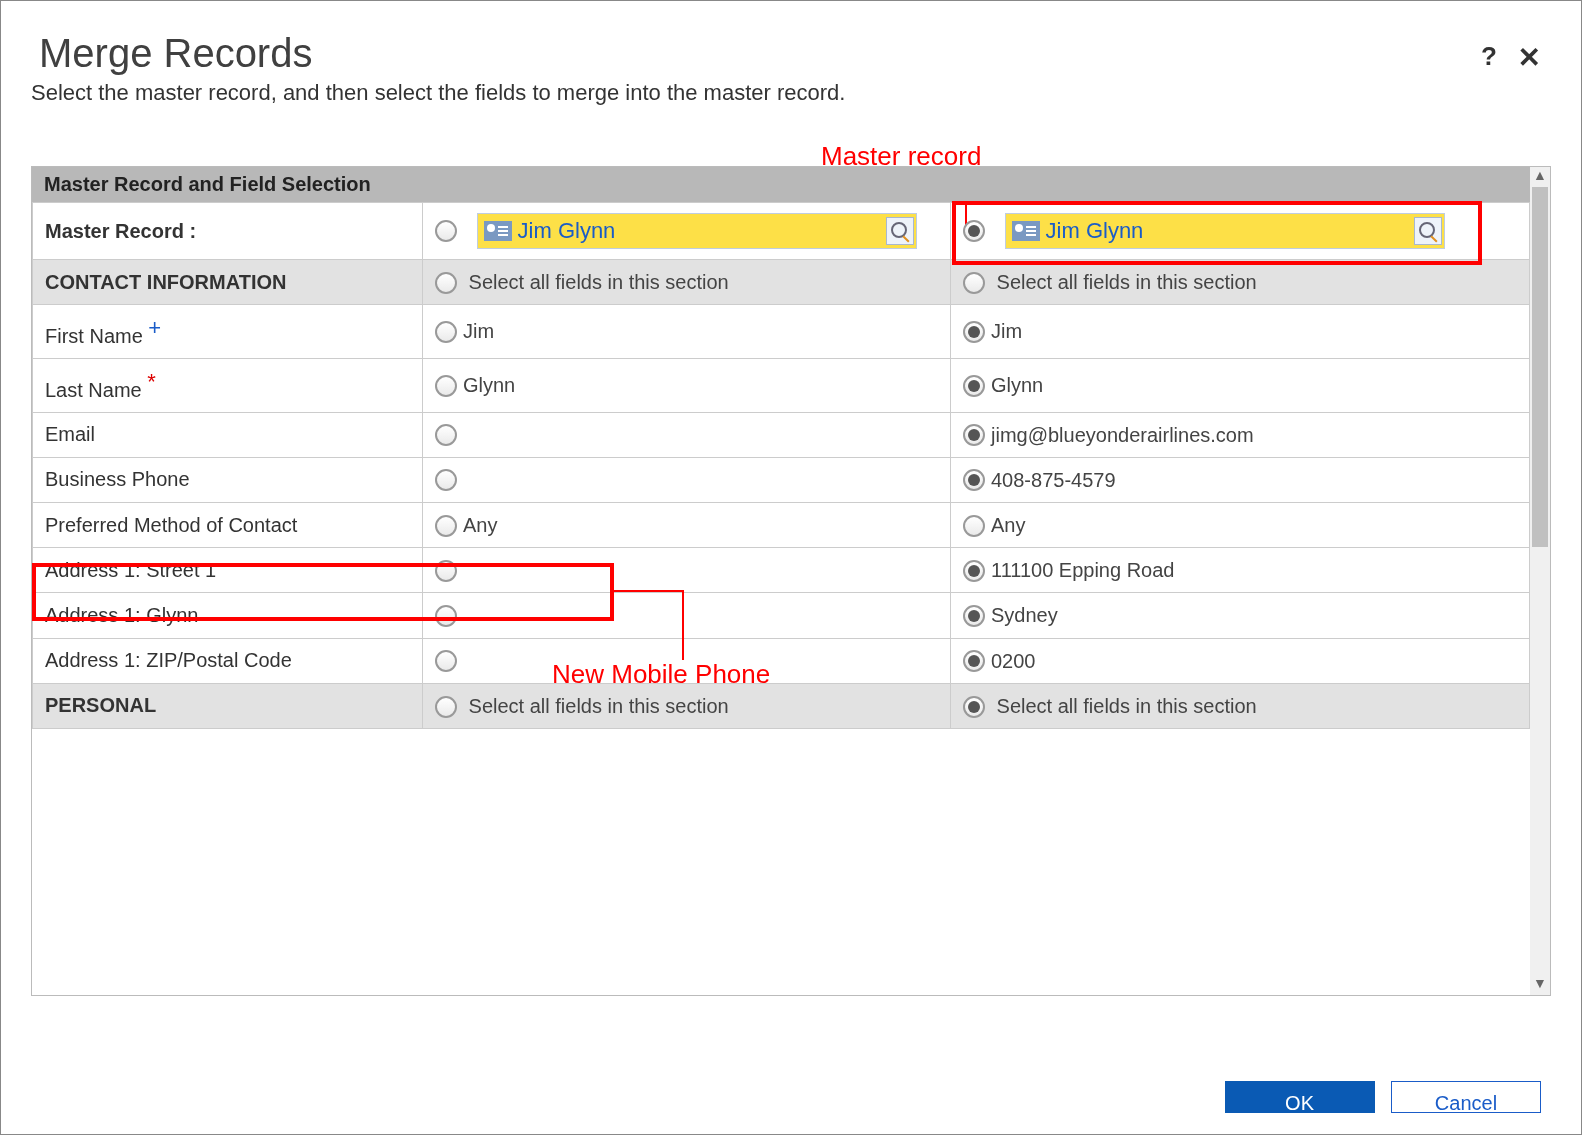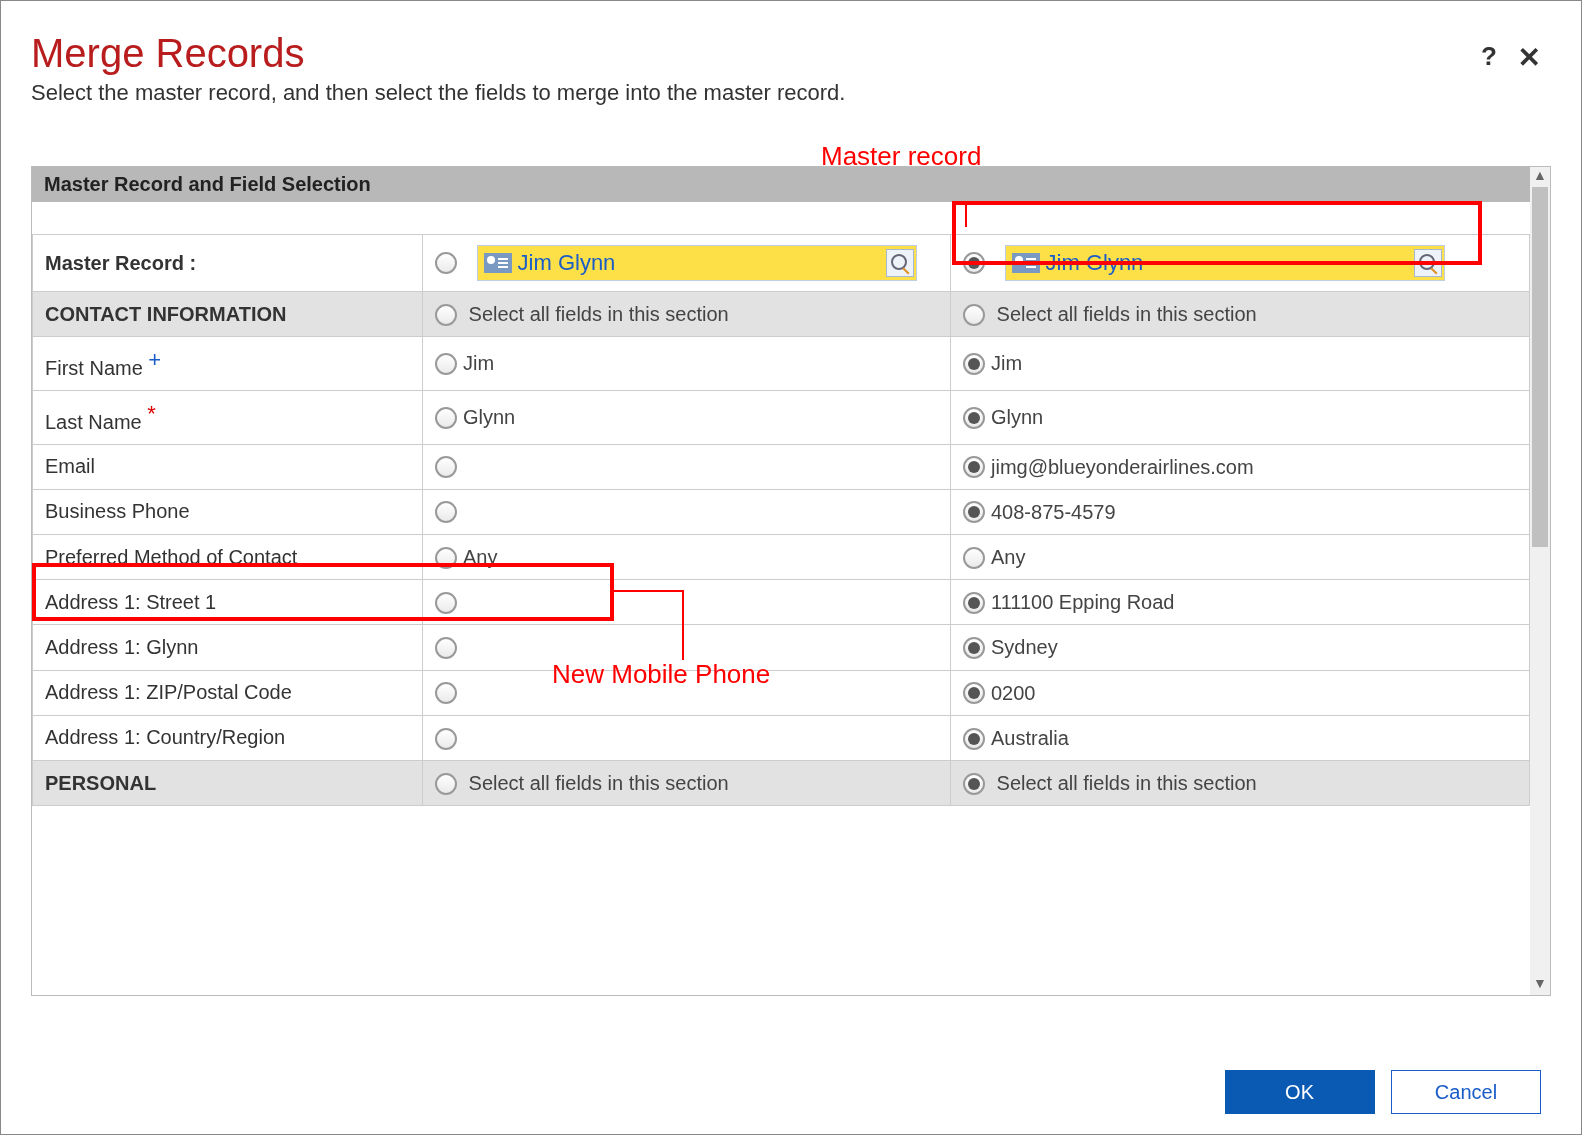--- a/index.html
+++ b/index.html
@@ -1,37 +1,37 @@
 <!DOCTYPE html>
 <html><head>
 <meta charset="utf-8">
 <style>
   * { box-sizing: border-box; }
   html, body { margin: 0; padding: 0; font-family: "Segoe UI", Arial, sans-serif; background: #fff; color: #333; }
   .dialog {
     width: 1582px; height: 1135px; border: 1px solid #888; position: relative; padding: 20px 30px;
   }
   .dialog-title {
-    font-size: 40px; color: #b91c1c; font-weight: 400; margin: 10px 0 4px 0;
+    font-size: 40px; color: #404040; font-weight: 400; margin: 10px 0 4px 8px;
   }
   .dialog-subtitle { font-size: 22px; color: #333; margin-bottom: 16px; }
   .help-icon { position: absolute; top: 40px; right: 84px; font-size: 26px; font-weight: bold; color: #333; cursor: pointer; }
   .close-icon { position: absolute; top: 40px; right: 40px; font-size: 28px; font-weight: bold; color: #333; cursor: pointer; }
   .ann-label-master { position: absolute; top: 140px; left: 820px; color: #ff0000; font-size: 26px; }
   .ann-line-master { position: absolute; top: 178px; left: 964px; width: 2px; height: 48px; background: #ff0000; }
   .ann-box-master { position: absolute; border: 4px solid #ff0000; pointer-events:none; }
   .ann-label-mobile { position: absolute; color: #ff0000; font-size: 26px; }
   .ann-line-mobile { position: absolute; background: #ff0000; }
   .scroll-area { position: relative; height: 830px; overflow: hidden; border: 1px solid #bbb; }
   .scroll-content { position: absolute; left:0; right:20px; top:0; }
   .scrollbar { position: absolute; right:0; top:0; bottom:0; width:20px; background:#f0f0f0; }
   .scroll-thumb { position:absolute; top:0; left:2px; right:2px; height:360px; background:#c0c0c0; }
   .scroll-arrow { position:absolute; left:0; right:0; height:20px; text-align:center; font-size:14px; color:#666; cursor:pointer; }
   .scroll-arrow.up { top:0; } .scroll-arrow.down { bottom:0; }
-  table.grid { width: 100%; border-collapse: collapse; table-layout: fixed; margin-top: 32px; }
+  table.grid { width: 100%; border-collapse: collapse; table-layout: fixed; }
   table.grid td { border: 1px solid #ccc; padding: 10px 12px; font-size: 20px; vertical-align: middle; }
   table.grid td.col-label { width: 390px; }
   table.grid td.col-a { width: 528px; }
   table.grid td.col-b { width: auto; }
   .header-bar { background: #b8b8b8; font-weight: bold; color: #222; padding: 6px 12px; font-size: 20px; }
   .section-row td { background: #e2e2e2; font-weight: bold; }
   .section-row .select-all { font-weight: normal; color: #444; }
   .radio {
     display: inline-block; width: 22px; height: 22px; border: 2px solid #999; border-radius: 50%;
     vertical-align: middle; margin-right: 6px; position: relative; background: #fff; cursor:pointer;
@@ -51,21 +51,21 @@
   }
   .lookup-box .card-icon::before { content:""; position:absolute; left:3px; top:3px; width:8px; height:8px; background:#fff; border-radius:50%; }
   .lookup-box .card-icon::after { content:""; position:absolute; left:14px; top:5px; width:10px; height:2px; background:#fff; box-shadow:0 4px 0 #fff, 0 8px 0 #fff; }
   .lookup-box .name { color:#1a5cc8; font-size:22px; flex:1; }
   .lookup-box .search-icon { width:28px; height:28px; border:1px solid #a8b8d0; margin-right:2px; display:flex; align-items:center; justify-content:center; position:relative; background:#eef3fa; cursor:pointer;}
   .lookup-box .search-icon::before { content:""; width:12px; height:12px; border:2px solid #667; border-radius:50%; position:absolute; top:4px; left:4px;}
   .lookup-box .search-icon::after { content:""; width:8px; height:2px; background:#e09020; position:absolute; bottom:4px; right:3px; transform:rotate(45deg);}  
   .req-blue { color:#1a5cc8; font-size:22px; vertical-align:super; }
   .req-red { color:#d00; font-size:22px; vertical-align:super; }
   .footer { position:absolute; bottom:20px; right:40px; }
-  .btn { display:inline-block; min-width:150px; height:44px; line-height:42px; text-align:center; font-size:20px; margin-left:12px; cursor:pointer; }
+  .btn { display:inline-block; min-width:150px; height:32px; line-height:42px; text-align:center; font-size:20px; margin-left:12px; cursor:pointer; }
   .btn-primary { background:#0a5ab4; color:#fff; border:1px solid #0a5ab4; }
   .btn-secondary { background:#fff; color:#1a5cc8; border:1px solid #1a5cc8; }
 </style>
 </head>
 <body>
 
 <div class="dialog">
   <div class="dialog-title">Merge Records</div>
   <div class="dialog-subtitle">Select the master record, and then select the fields to merge into the master record.</div>
   <div class="help-icon">?</div>
@@ -138,25 +138,20 @@
             <tr>
               <td class="col-label">Address 1: Glynn</td>
               <td class="col-a"><span class="radio"></span><span class="val-text"></span></td>
               <td class="col-b"><span class="radio checked"></span><span class="val-text">Sydney</span></td>
             </tr>
             <tr>
               <td class="col-label">Address 1: ZIP/Postal Code</td>
               <td class="col-a"><span class="radio"></span><span class="val-text"></span></td>
               <td class="col-b"><span class="radio checked"></span><span class="val-text">0200</span></td>
             </tr>
-            <tr>
-              <td class="col-label">Address 1: Country/Region</td>
-              <td class="col-a"><span class="radio"></span><span class="val-text"></span></td>
-              <td class="col-b"><span class="radio checked"></span><span class="val-text">Australia</span></td>
-            </tr>
             <tr class="section-row">
               <td class="col-label">PERSONAL</td>
               <td class="col-a"><span class="radio"></span> <span class="select-all val-text">Select all fields in this section</span></td>
               <td class="col-b"><span class="radio checked"></span> <span class="select-all val-text">Select all fields in this section</span></td>
             </tr>
           </tbody>
       </table>
     </div>
     <div class="scrollbar">
       <div class="scroll-arrow up">▲</div>

